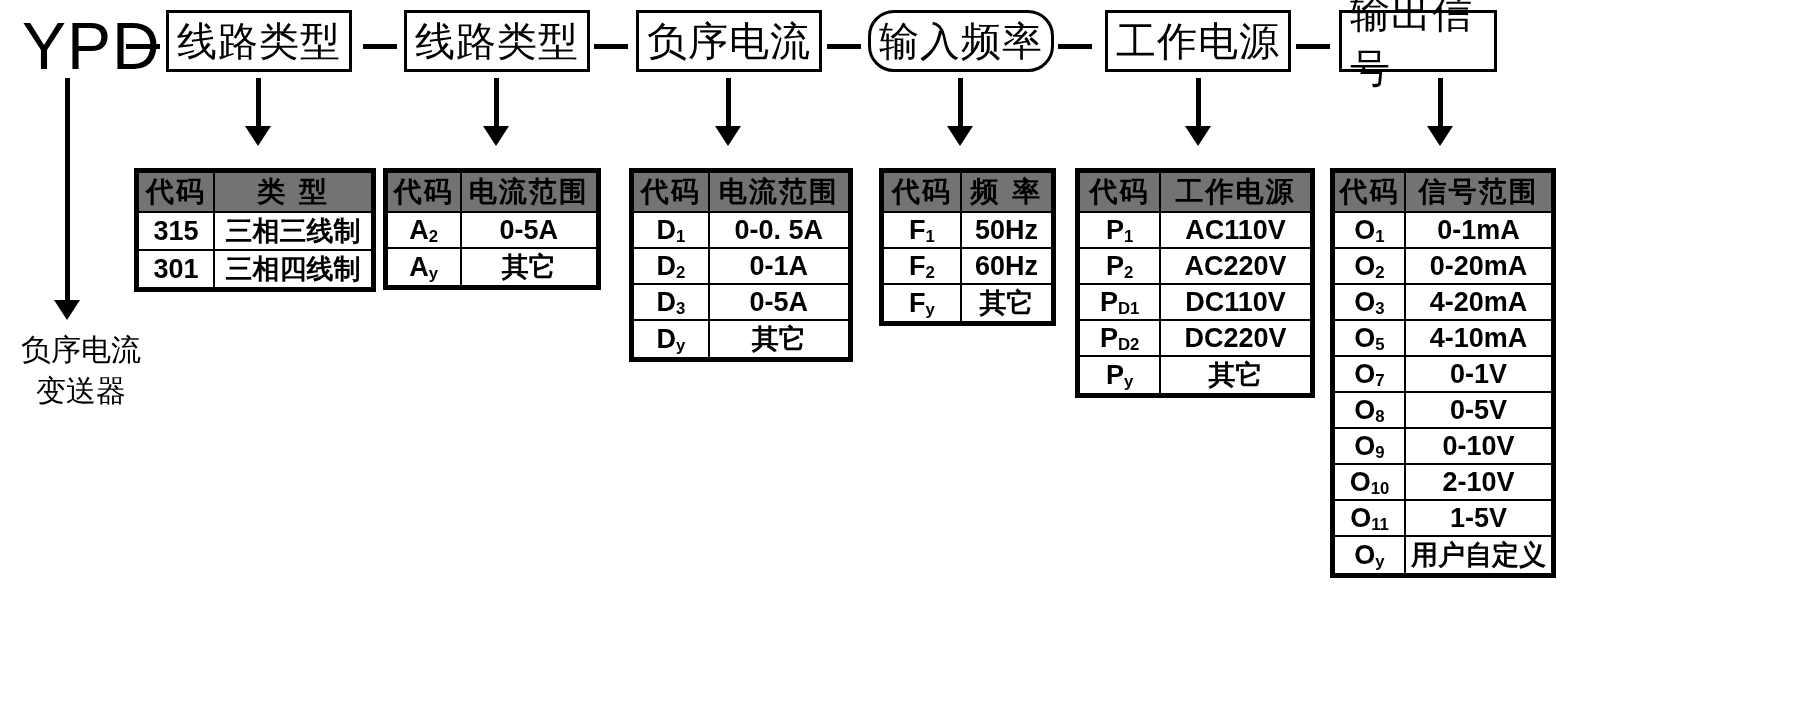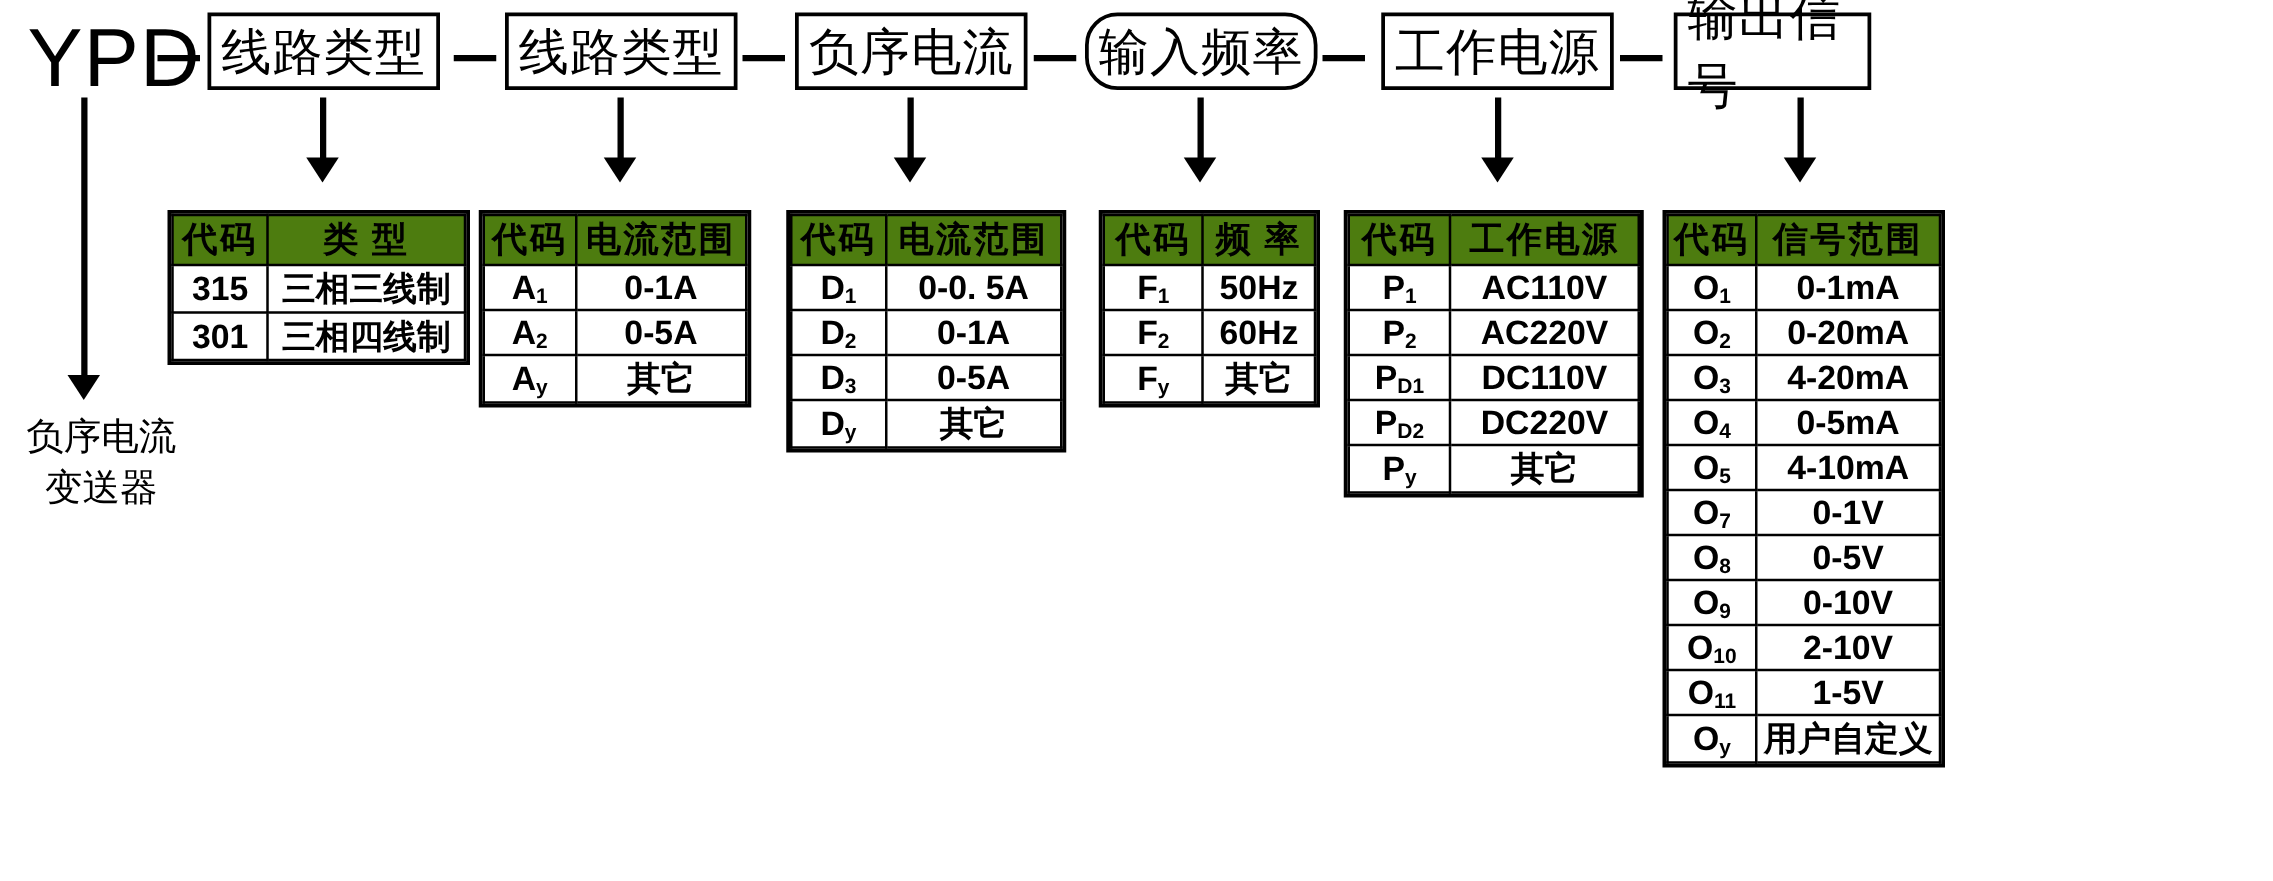--- a/index.html
+++ b/index.html
@@ -57,24 +57,23 @@
     border:2px solid #000;
     text-align:center;
     font-size:27px;
     font-weight:700;
     height:34px;
     padding:0 4px;
     white-space:nowrap;
     font-family:"DejaVu Sans","Liberation Sans",sans-serif;
   }
   .tbl tr:first-child td{
-    background:#4d7c0f;
+    background:#737373;
     font-size:28px;
     letter-spacing:2px;
-    font-family:Liberation Serif, serif;
   }
   .tbl td.code{font-family:"Liberation Sans","DejaVu Sans",sans-serif;}
   .tbl td.val{font-family:"Liberation Sans","DejaVu Sans",sans-serif;letter-spacing:0px;}
   .tbl td.cn{font-family:"DejaVu Sans","Liberation Sans",sans-serif;}
   sub{font-size:0.62em;vertical-align:baseline;position:relative;bottom:-0.22em;}
 
   
   .caption{
     position:absolute;left:6px;top:330px;
     font-size:30px;font-weight:400;line-height:1.35;
@@ -149,24 +148,20 @@
   </div>
 
   <div class="tbl" style="left:383px;top:168px;width:218px;">
     <table>
         <tbody>
           <tr>
             <td class="cn">代码</td>
             <td class="cn">电流范围</td>
           </tr>
           <tr>
-            <td class="code">A<sub>1</sub></td>
-            <td class="val">0-1A</td>
-          </tr>
-          <tr>
             <td class="code">A<sub>2</sub></td>
             <td class="val">0-5A</td>
           </tr>
           <tr>
             <td class="code">A<sub>y</sub></td>
             <td class="cn">其它</td>
           </tr>
         </tbody>
       </table>
   </div>
@@ -265,24 +260,20 @@
           </tr>
           <tr>
             <td class="code">O<sub>2</sub></td>
             <td class="val">0-20mA</td>
           </tr>
           <tr>
             <td class="code">O<sub>3</sub></td>
             <td class="val">4-20mA</td>
           </tr>
           <tr>
-            <td class="code">O<sub>4</sub></td>
-            <td class="val">0-5mA</td>
-          </tr>
-          <tr>
             <td class="code">O<sub>5</sub></td>
             <td class="val">4-10mA</td>
           </tr>
           <tr>
             <td class="code">O<sub>7</sub></td>
             <td class="val">0-1V</td>
           </tr>
           <tr>
             <td class="code">O<sub>8</sub></td>
             <td class="val">0-5V</td>

